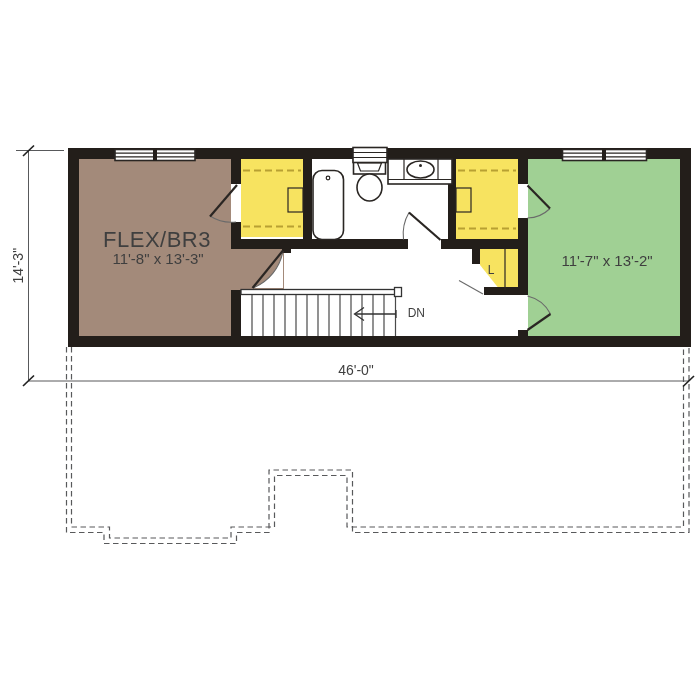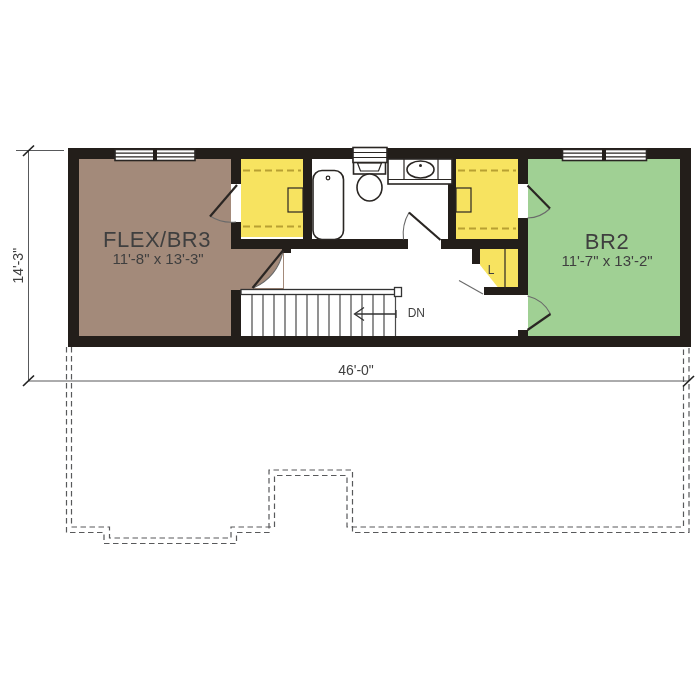--- a/index.html
+++ b/index.html
@@ -139,21 +139,20 @@
       <path class="arc" d="M527.5,296 A35,35 0 0 1 550.5,314"></path>
       <path class="leaf" d="M527.5,330 L550.5,314"></path>
 
       <path class="arc" d="M459,280.5 L483,294"></path>
     </g>
   </svg>
 
   <div class="label room-name" style="left:79px;top:228px;width:156px;">FLEX/BR3</div>
   <div class="label room-dims" style="left:79px;top:251px;width:158px;">11'-8" x 13'-3"</div>
 
-  <div class="label room-name" style="left:528px;top:230px;width:158px;">BR2</div>
   <div class="label room-dims" style="left:528px;top:253px;width:158px;">11'-7" x 13'-2"</div>
 
   <div class="label small-label" style="left:399px;top:307px;width:26px;text-align:right;">DN</div>
 
   <div class="label small-label" style="left:484px;top:264px;width:14px;">L</div>
 
   <div class="label dim-label" style="left:-11px;top:258px;width:60px;transform:rotate(-90deg);">14'-3"</div>
 
   <div class="label dim-label" style="left:301px;top:363px;width:110px;">46'-0"</div>
 </div>

